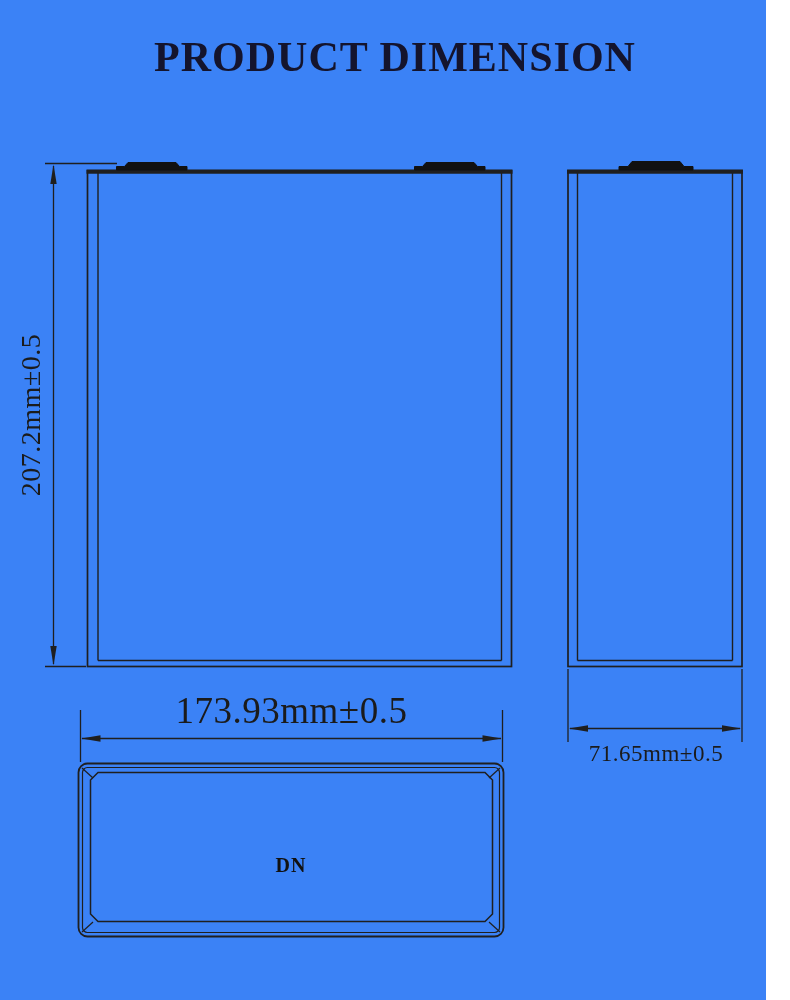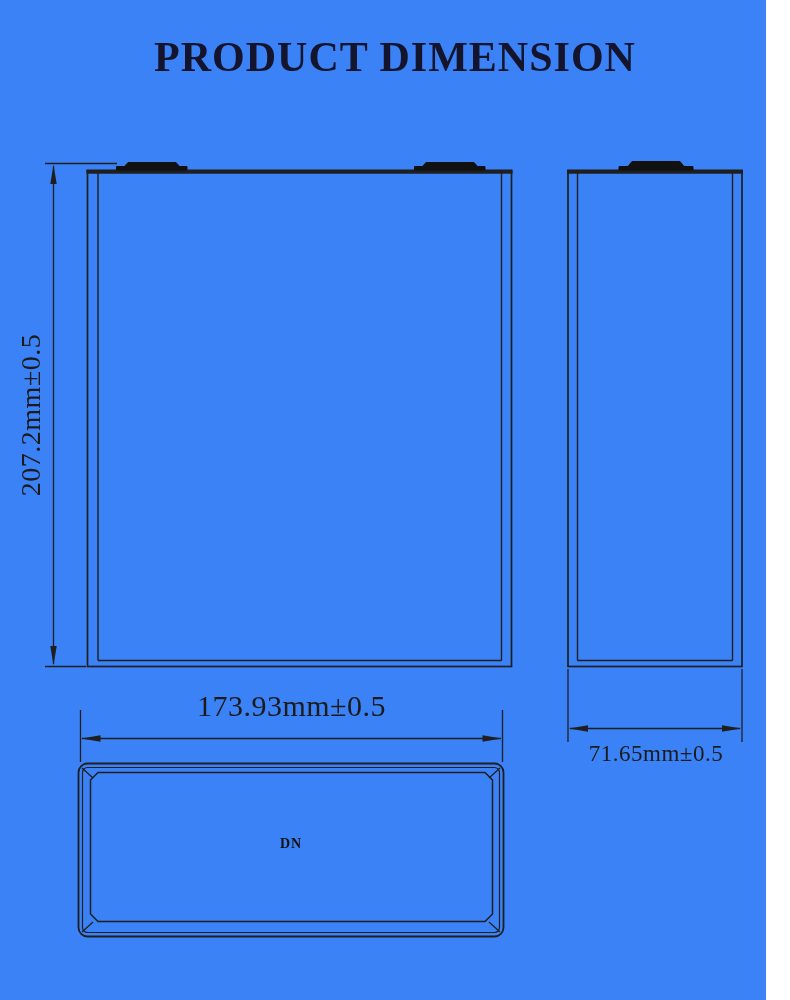--- a/index.html
+++ b/index.html
@@ -17,21 +17,21 @@
     font-size:42px;
     font-weight:bold;
     letter-spacing:1px;
     color:#14142d;
     white-space:nowrap;
   }
   .drawing-svg{position:absolute;left:0;top:0;}
   .dim-label{
     position:absolute;
     color:#1b1b1b;
-    font-size:30px;
+    font-size:37px;
     white-space:nowrap;
     text-align:center;
     letter-spacing:0.5px;
   }
   .dim-label-height{
     left:-129px;
     top:399px;
     width:320px;
     height:32px;
     line-height:32px;
@@ -40,23 +40,23 @@
   }
   .dim-label-length{
     left:80px;top:689px;width:423px;
   }
   .dim-label-width{
     left:560px;top:741px;width:192px;
     font-size:23px;
   }
   .vent-mark{
     position:absolute;
-    left:231px;top:836px;width:120px;
+    left:231px;top:854px;width:120px;
     text-align:center;
-    font-size:14px;
+    font-size:20px;
     font-weight:bold;
     letter-spacing:1px;
     color:#111111;
   }
 </style>
 </head>
 <body>
 
 <div class="canvas">
 

